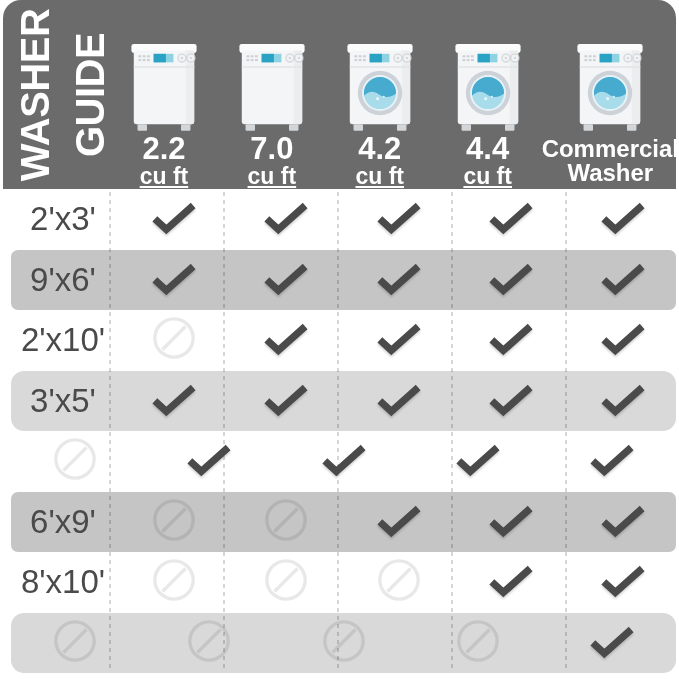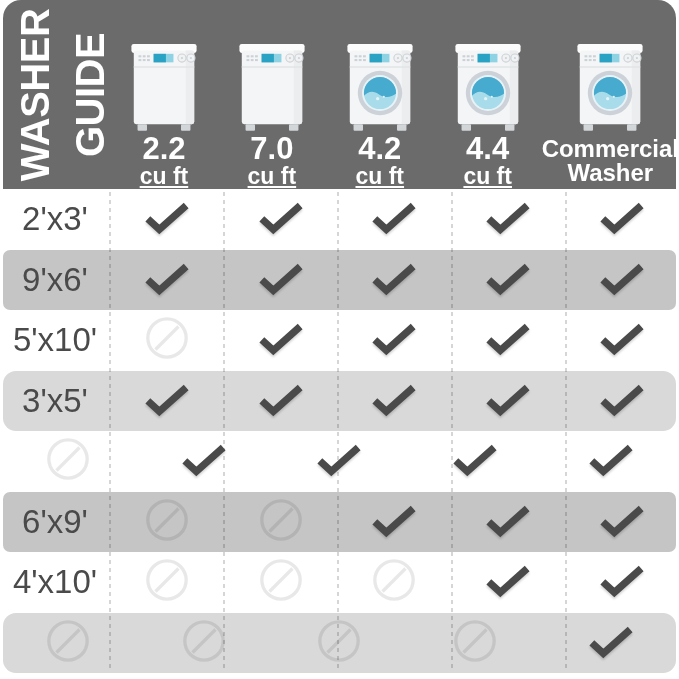--- a/index.html
+++ b/index.html
@@ -15,21 +15,21 @@
   .hcol{flex:1;display:flex;flex-direction:column;align-items:center;}
   .icon-wrap{height:133px;display:flex;align-items:flex-end;justify-content:center;}
   .hlabel{height:56px;display:flex;flex-direction:column;align-items:center;
           justify-content:center;color:#fff;font-weight:bold;text-align:center;}
   .hlabel .big{font-size:31px;line-height:31px;}
   .hlabel .unit{font-size:23px;line-height:25px;text-decoration:underline;}
   .hlabel .line{font-size:24px;line-height:24px;}
   
   .rows{position:absolute;left:0;top:189px;width:679px;height:484px;
         display:flex;flex-direction:column;}
-  .row{position:relative;flex:1;display:flex;}
+  .row{position:relative;flex:1;display:flex;margin-left:8px;}
   .stripe{position:absolute;left:3px;right:3px;top:0;bottom:0;z-index:0;}
   .row.dark .stripe{background:var(--row-dark,#c5c5c5);border-radius:7px;}
   .row.light .stripe{background:var(--row-light,#d9d9d9);border-radius:13px;}
   .rlabel{width:110px;position:relative;z-index:2;display:flex;align-items:center;
           justify-content:center;font-size:33px;color:var(--label-color,#4a4a4a);}
   .cell{flex:1;position:relative;z-index:2;display:flex;align-items:center;justify-content:center;}
   .sep{position:absolute;top:192px;height:480px;width:2px;z-index:1;
        background:repeating-linear-gradient(to bottom,rgba(0,0,0,0.16) 0 4px,transparent 4px 8px);}
   .check-svg{filter:drop-shadow(0 2px 1px rgba(0,0,0,0.18));}
 </style>
@@ -285,21 +285,21 @@
   <polyline points="4,20 16,31 44,6" fill="none" stroke="#4a4a4a" stroke-width="7.5"></polyline>
 </svg></span>
         </div>
         <div class="cell">
           <span><svg class="check-svg" width="46" height="36" viewBox="0 0 48 36" xmlns="http://www.w3.org/2000/svg">
   <polyline points="4,20 16,31 44,6" fill="none" stroke="#4a4a4a" stroke-width="7.5"></polyline>
 </svg></span>
         </div>
       </div>
       <div class="row white">
-        <div class="rlabel">5'x10'</div>
+        <div class="rlabel">2'x10'</div>
         <div class="cell">
           <span><svg width="46" height="46" viewBox="0 0 48 48" xmlns="http://www.w3.org/2000/svg">
   <circle cx="24" cy="24" r="20" fill="none" stroke="rgba(0,0,0,0.09)" stroke-width="3.5"></circle>
   <line x1="12" y1="36" x2="36" y2="12" stroke="rgba(0,0,0,0.09)" stroke-width="3.5"></line>
 </svg></span>
         </div>
         <div class="cell">
           <span><svg class="check-svg" width="46" height="36" viewBox="0 0 48 36" xmlns="http://www.w3.org/2000/svg">
   <polyline points="4,20 16,31 44,6" fill="none" stroke="#4a4a4a" stroke-width="7.5"></polyline>
 </svg></span>
@@ -402,21 +402,21 @@
   <polyline points="4,20 16,31 44,6" fill="none" stroke="#4a4a4a" stroke-width="7.5"></polyline>
 </svg></span>
         </div>
         <div class="cell">
           <span><svg class="check-svg" width="46" height="36" viewBox="0 0 48 36" xmlns="http://www.w3.org/2000/svg">
   <polyline points="4,20 16,31 44,6" fill="none" stroke="#4a4a4a" stroke-width="7.5"></polyline>
 </svg></span>
         </div>
       </div>
       <div class="row white">
-        <div class="rlabel">4'x10'</div>
+        <div class="rlabel">8'x10'</div>
         <div class="cell">
           <span><svg width="46" height="46" viewBox="0 0 48 48" xmlns="http://www.w3.org/2000/svg">
   <circle cx="24" cy="24" r="20" fill="none" stroke="rgba(0,0,0,0.09)" stroke-width="3.5"></circle>
   <line x1="12" y1="36" x2="36" y2="12" stroke="rgba(0,0,0,0.09)" stroke-width="3.5"></line>
 </svg></span>
         </div>
         <div class="cell">
           <span><svg width="46" height="46" viewBox="0 0 48 48" xmlns="http://www.w3.org/2000/svg">
   <circle cx="24" cy="24" r="20" fill="none" stroke="rgba(0,0,0,0.09)" stroke-width="3.5"></circle>
   <line x1="12" y1="36" x2="36" y2="12" stroke="rgba(0,0,0,0.09)" stroke-width="3.5"></line>

